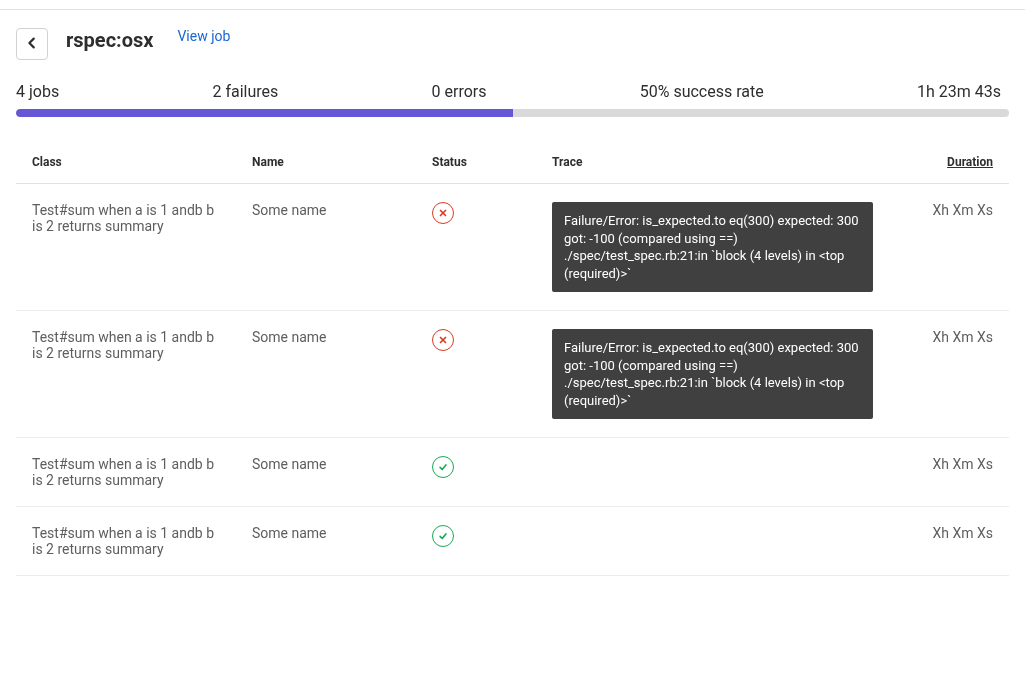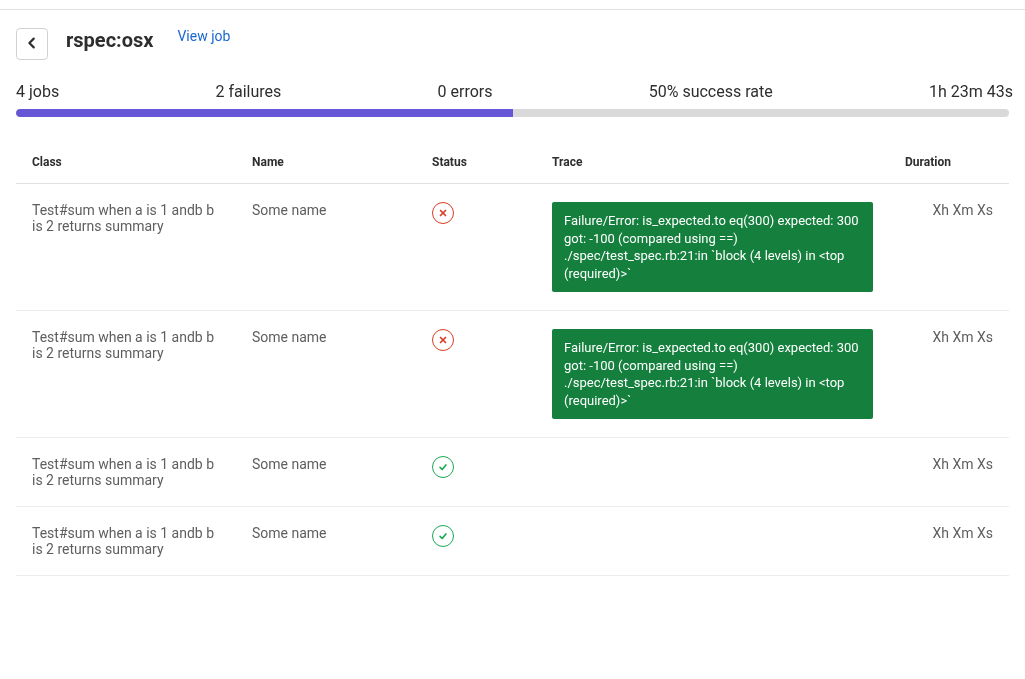--- a/index.html
+++ b/index.html
@@ -39,21 +39,21 @@
     .view-job-link {
       margin-left: 24px;
       font-size: 14px;
       color: #1967d2;
       text-decoration: none;
       cursor: pointer;
     }
     .stats-row {
       display: flex;
       justify-content: space-between;
-      padding: 10px 12px 8px 16px;
+      padding: 10px 24px 8px 16px;
       font-size: 16px;
       color: #2e2e2e;
     }
     .progress-bar {
       margin: 0 16px 24px 16px;
       height: 8px;
       border-radius: 4px;
       background: #d9d9d9;
       position: relative;
       overflow: hidden;
@@ -71,21 +71,21 @@
     }
     .table th {
       text-align: left;
       font-size: 12px;
       font-weight: 700;
       color: #2e2e2e;
       padding: 14px 16px;
       border-bottom: 1px solid #e1e1e1;
     }
     .table th.col-status { text-align: left; width: 120px; }
-    .table th.col-duration { width: 120px; }
+    .table th.col-duration { text-align: right; width: 120px; text-decoration: underline; }
     .table td {
       padding: 18px 16px;
       border-bottom: 1px solid #ececec;
       vertical-align: top;
       font-size: 14px;
       color: #5e5e5e;
     }
     .col-class { width: 220px; }
     .col-name { width: 180px; }
     .col-status-cell { width: 120px; text-align: left; }
@@ -97,21 +97,21 @@
       border-radius: 50%;
       display: inline-flex;
       align-items: center;
       justify-content: center;
       border: 1.5px solid;
     }
     .status-fail { border-color: #db3b21; color: #db3b21; }
     .status-pass { border-color: #1aaa55; color: #1aaa55; }
     .status-icon svg { width: 10px; height: 10px; }
     .trace-box {
-      background: #15803d;
+      background: #404040;
       color: #fff;
       padding: 10px 12px;
       font-size: 13px;
       line-height: 1.35;
       border-radius: 2px;
       max-width: 340px;
     }
   </style>
 </head>
 <body>

